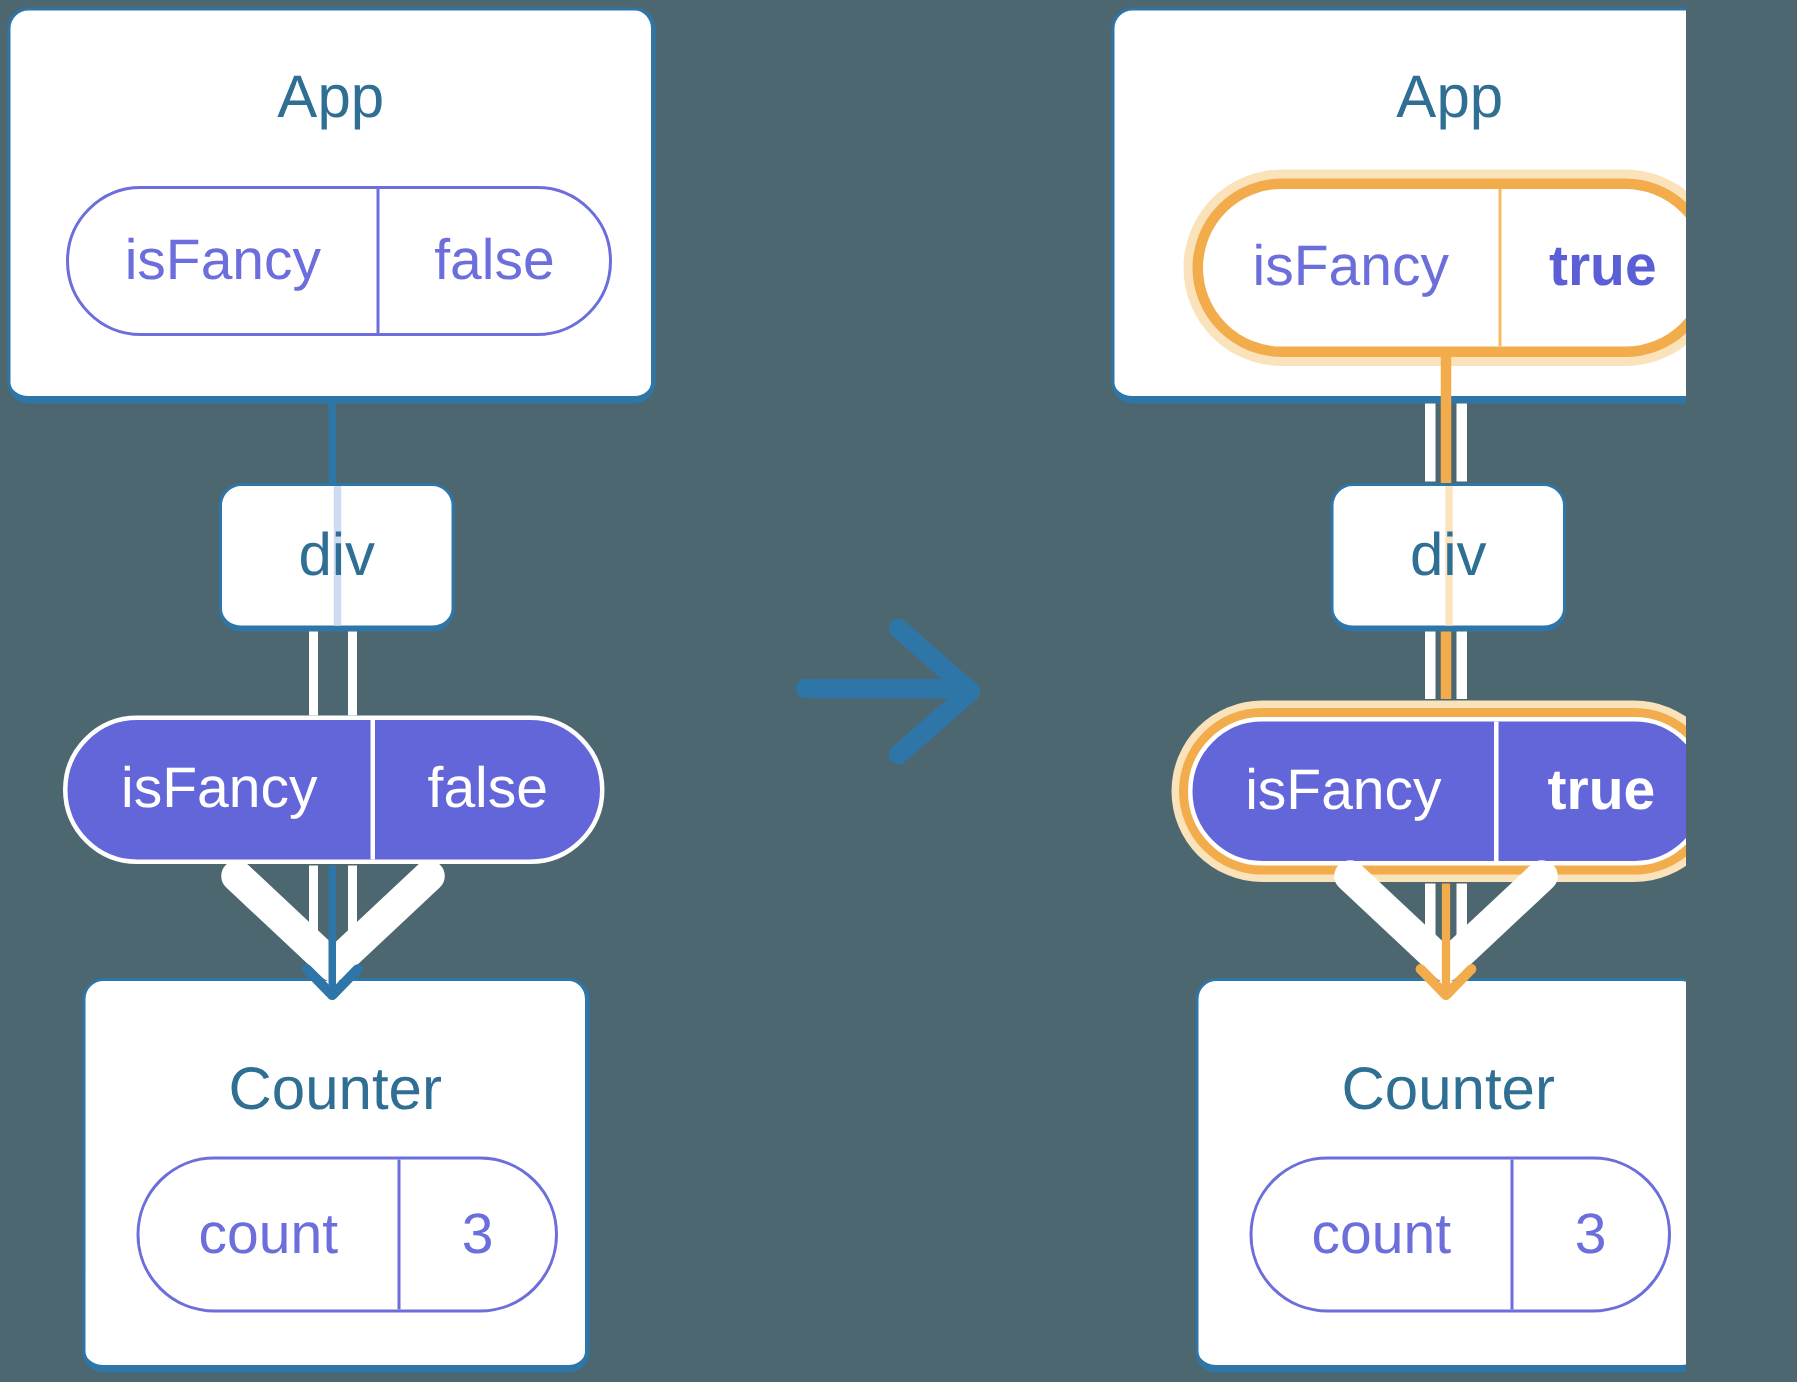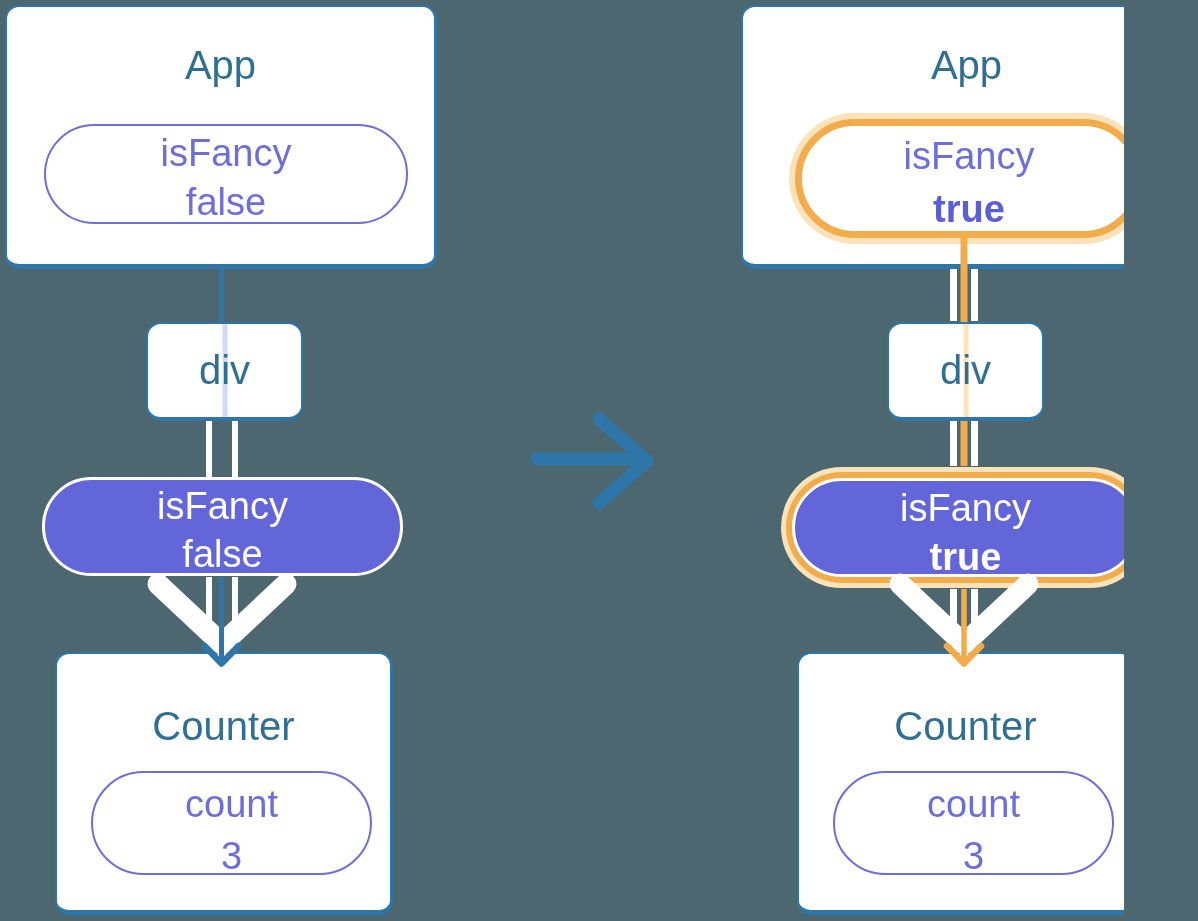--- a/index.html
+++ b/index.html
@@ -17,21 +17,21 @@
   .card {
     position:absolute; background:var(--card-bg);
     border:2px solid var(--card-border); border-right-width:3px; border-bottom-width:5px;
     border-radius:14px; z-index:1;
   }
   .card-title {
     position:absolute; left:0; width:100%; text-align:center;
     font-size:40px; font-weight:500; color:var(--title-text); z-index:2;
   }
 
-  .pill { position:absolute; display:flex; align-items:stretch; border-radius:62px; z-index:4;flex-direction:column; }
+  .pill { position:absolute; display:flex; align-items:stretch; border-radius:62px; z-index:4; }
   .pill .cell { display:flex; align-items:center; justify-content:center; font-size:38px; }
   .pill .divider { width:2px; flex:0 0 auto; }
 
   .pill-outline { border:2px solid var(--purple-outline); background:var(--card-bg); }
   .pill-outline .cell { color:var(--purple-text); }
   .pill-outline .divider { background:var(--purple-outline); }
 
   .pill-filled { background:var(--purple-fill); border:3px solid var(--white); }
   .pill-filled .cell { color:var(--white); }
   .pill-filled .divider { width:3px; background:var(--white); }

